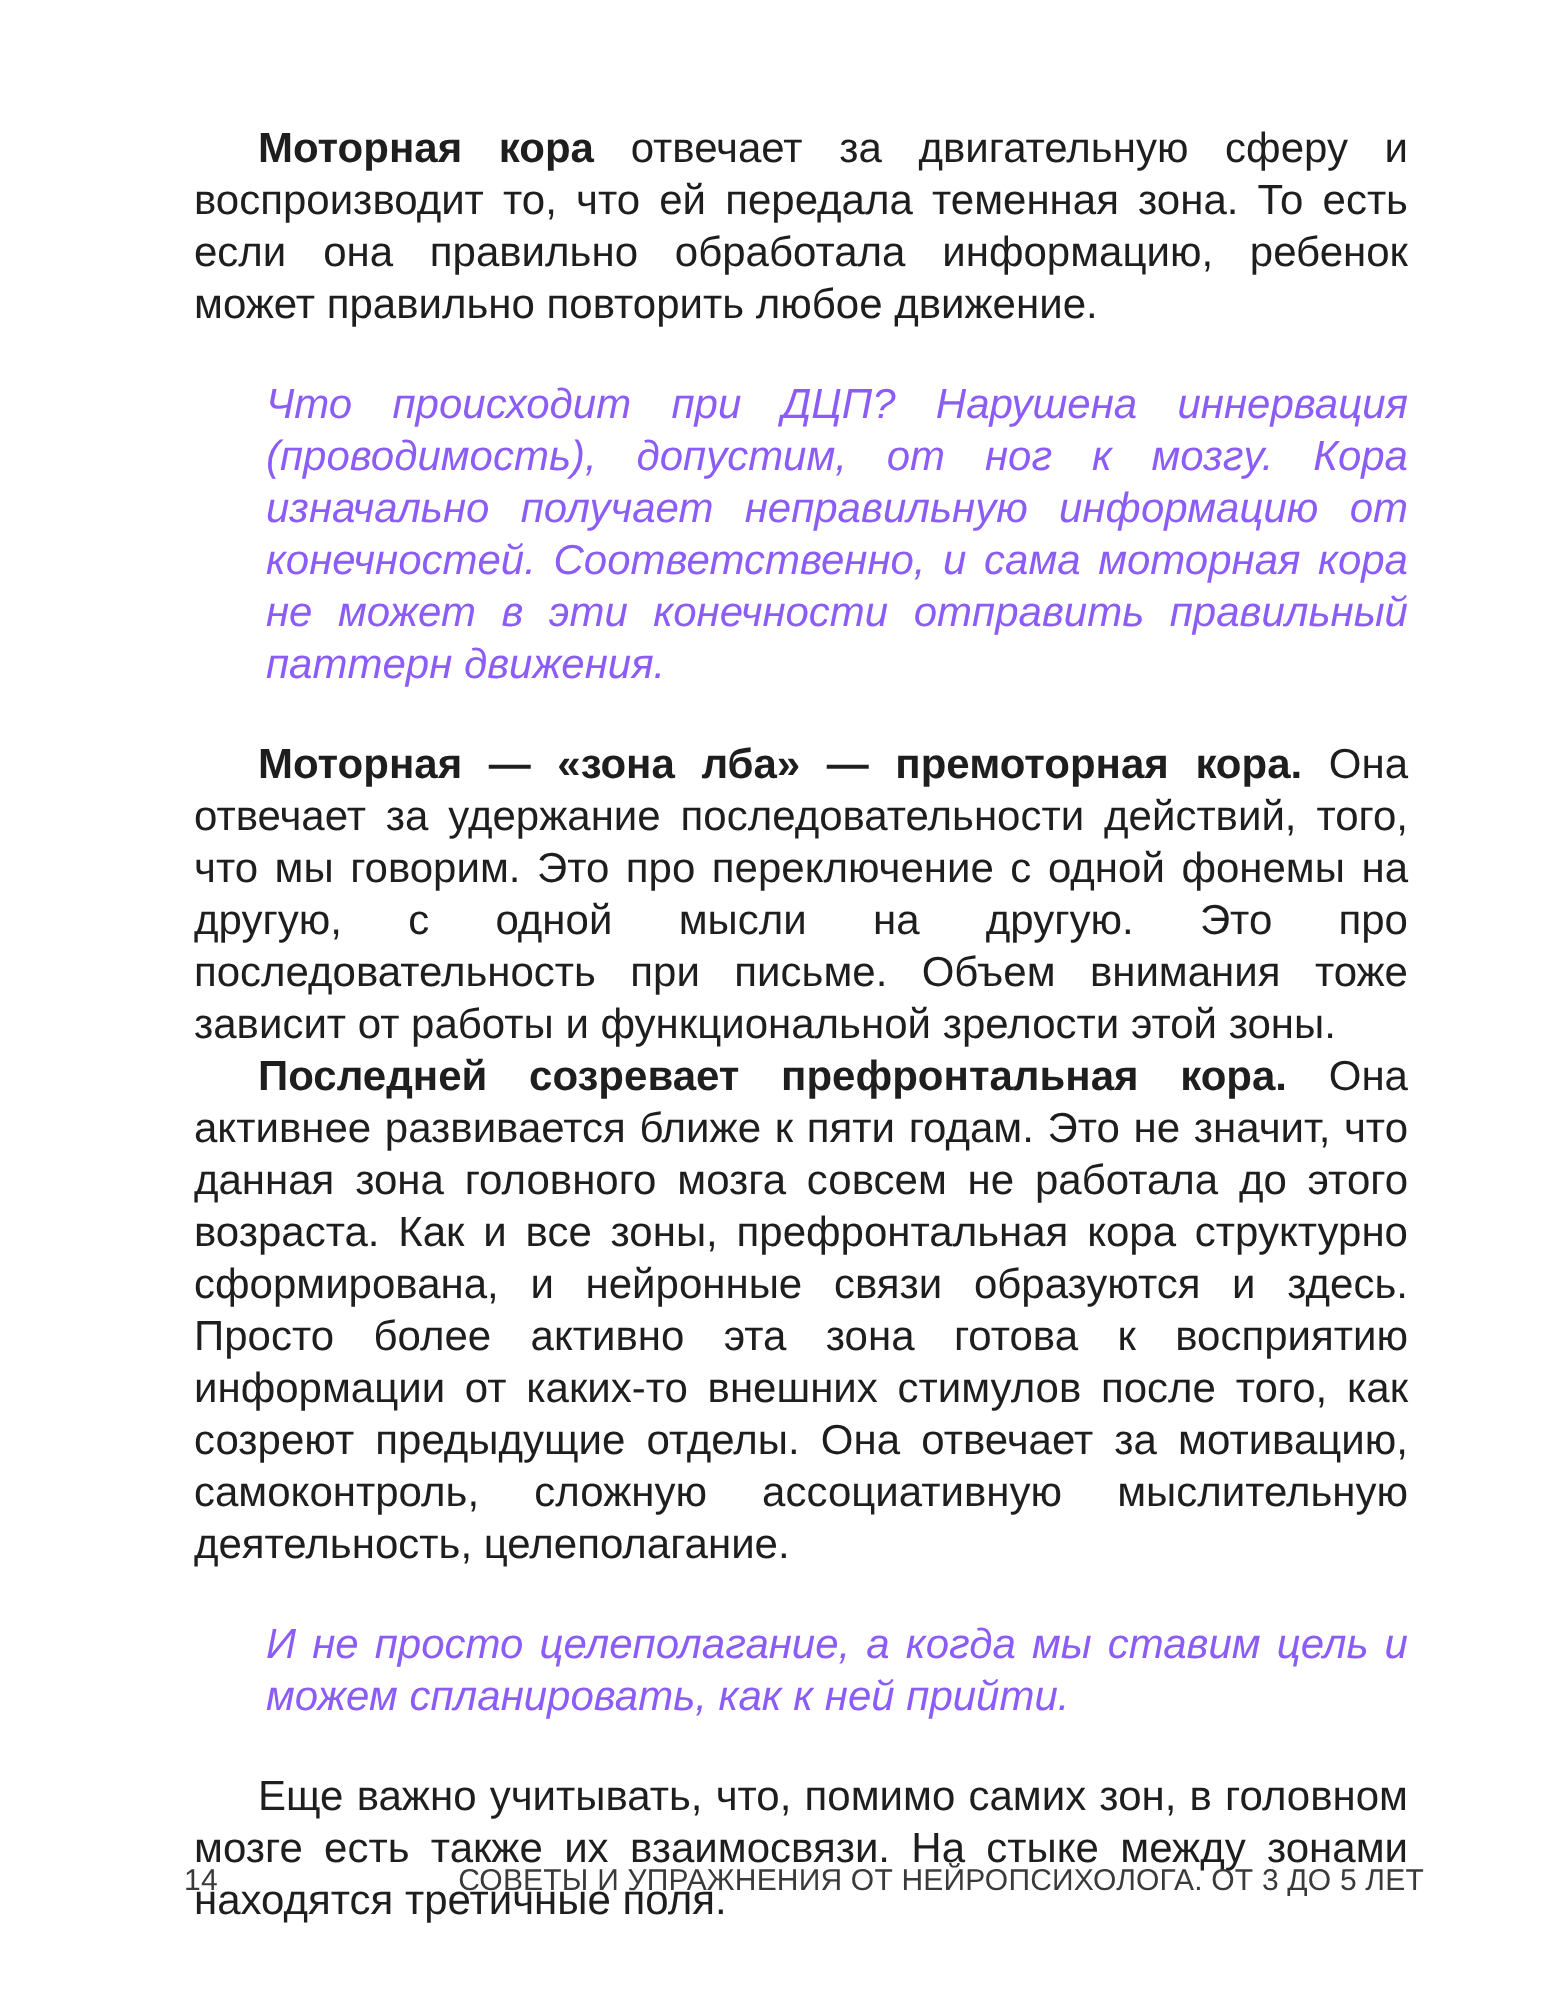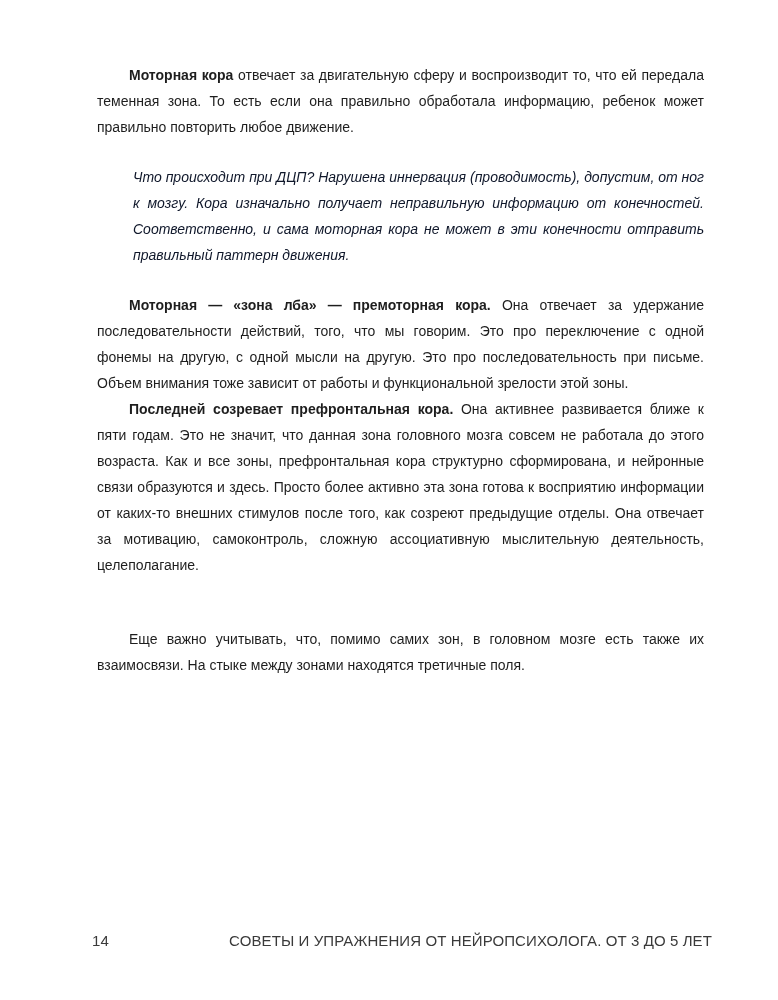--- a/index.html
+++ b/index.html
@@ -1,39 +1,40 @@
 <!DOCTYPE html>
 <html><head>
 <meta charset="utf-8">
 <style>
   html, body { margin: 0; padding: 0; background: #ffffff; }
   body { width: 778px; height: 1000px; position: relative; overflow: hidden;
          font-family: "Liberation Sans", sans-serif; color: #1e1e1e; }
   .page { position: absolute; left: 97px; top: 62px; width: 607px; }
-  p { margin: 0; font-size: 14px; line-height: 26px; text-align: justify; }
+  p { margin: 0; font-size: 21px; line-height: 26px; text-align: justify; }
   .indent { text-indent: 32px; }
-  .ital { font-style: italic; padding-left: 36px; color: #0f172a; }
+  .ital { font-style: italic; padding-left: 36px; color: #8b5cf6; }
   b { font-weight: bold; }
   .gap { height: 24px; }
   .footer { position: absolute; top: 932px; left: 92px; width: 620px; font-size: 15px;
             color: #3a3a3a; letter-spacing: 0.1px; }
   .footer .num { position: absolute; left: 0; }
   .footer .title { position: absolute; right: 0; }
 </style>
 </head>
 <body>
 
 <div class="page">
   <p class="indent"><b>Моторная кора</b><span> отвечает за двигательную сферу и воспроизводит то, что ей передала теменная зона. То есть если она правильно обработала информацию, ребенок может правильно повторить любое движение.</span></p>
   <div class="gap"></div>
   <p class="ital">Что происходит при ДЦП? Нарушена иннервация (проводимость), допустим, от ног к мозгу. Кора изначально получает неправильную информацию от конечностей. Соответственно, и сама моторная кора не может в эти конечности отправить правильный паттерн движения.</p>
   <div class="gap"></div>
   <p class="indent"><b>Моторная — «зона лба» — премоторная кора.</b><span> Она отвечает за удержание последовательности действий, того, что мы говорим. Это про переключение с одной фонемы на другую, с одной мысли на другую. Это про последовательность при письме. Объем внимания тоже зависит от работы и функциональной зрелости этой зоны.</span></p>
   <p class="indent"><b>Последней созревает префронтальная кора.</b><span> Она активнее развивается ближе к пяти годам. Это не значит, что данная зона головного мозга совсем не работала до этого возраста. Как и все зоны, префронтальная кора структурно сформирована, и нейронные связи образуются и здесь. Просто более активно эта зона готова к восприятию информации от каких-то внешних стимулов после того, как созреют предыдущие отделы. Она отвечает за мотивацию, самоконтроль, сложную ассоциативную мыслительную деятельность, целеполагание.</span></p>
   <div class="gap"></div>
+  <p class="ital">И не просто целеполагание, а когда мы ставим цель и можем спланировать, как к ней прийти.</p>
   <div class="gap"></div>
   <p class="indent">Еще важно учитывать, что, помимо самих зон, в головном мозге есть также их взаимосвязи. На стыке между зонами находятся третичные поля.</p>
   <div class="gap"></div>
 </div>
 
 <div class="footer">
   <span class="num">14</span>
   <span class="title">СОВЕТЫ И УПРАЖНЕНИЯ ОТ НЕЙРОПСИХОЛОГА. ОТ 3 ДО 5 ЛЕТ</span>
 </div>
 

